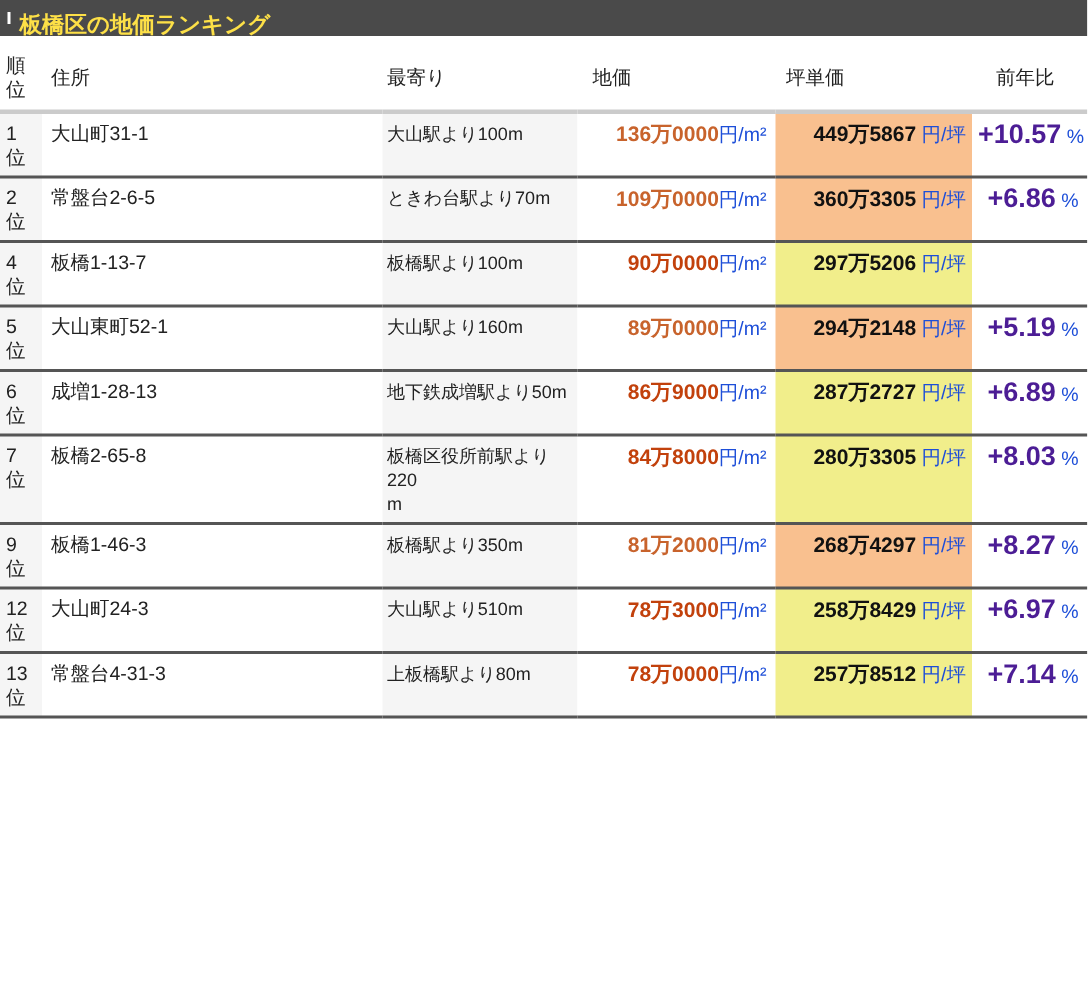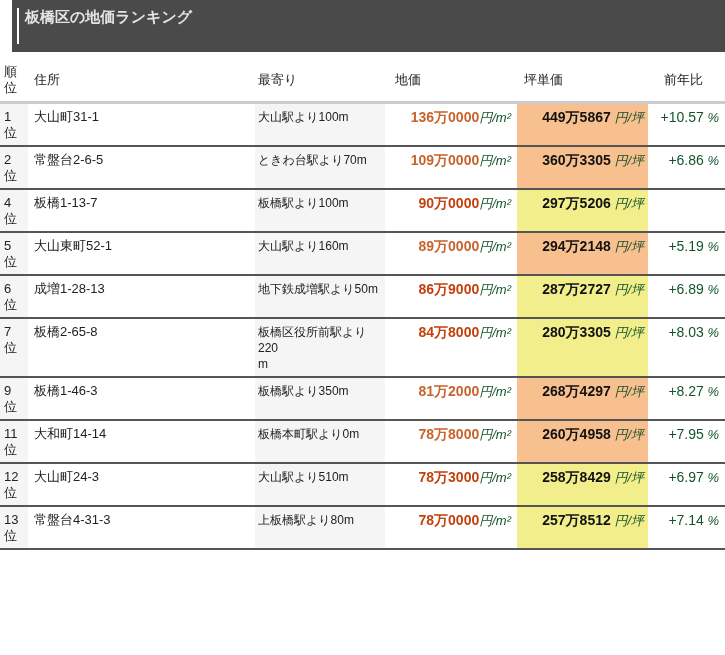--- a/index.html
+++ b/index.html
@@ -3,25 +3,24 @@
 <meta charset="utf-8">
 <style>
   html,body { margin:0; padding:0; background:#fff; }
   .page {
     width:725px; height:655px; overflow:hidden; background:#fff;
     font-family:"Liberation Sans","DejaVu Sans",sans-serif;
     color:#222; position:relative;
   }
   
   .titlebar {
-    height:52px; background:#4a4a4a; color:#e5e5e5;
+    height:24px; background:#4a4a4a; color:#fde047;
     font-size:15px; font-weight:bold; line-height:34px;
     padding-left:13px; box-sizing:border-box; position:relative;
     margin-bottom:4px;
-    margin-left:12px;
   }
   .titlebar::before {
     content:""; position:absolute; left:5px; top:8px; bottom:8px; width:2px; background:#fff;
   }
   
   table { border-collapse:collapse; table-layout:fixed; width:725px; }
   col.c-rank    { width:28px; }
   col.c-address { width:227px; }
   col.c-station { width:130px; }
   col.c-price   { width:132px; }
@@ -47,22 +46,22 @@
   }
   td.col-rank    { background:#f5f5f5; padding-left:4px; }
   td.col-address { padding-left:6px; }
   td.col-station { background:#f5f5f5; font-size:12px; padding-left:3px; white-space:pre-line;margin-left:12px; }
   td.col-price   { text-align:right; white-space:nowrap; padding-right:6px; }
   td.col-tsubo   { text-align:right; white-space:nowrap; padding-right:4px; }
   td.col-yoy     { text-align:right; white-space:nowrap; padding-right:6px; }
 
   .price-num { font-weight:bold; font-size:14px; }
   .tsubo-num { font-weight:bold; font-size:14px; color:#111; }
-  .unit      { font-size:13px; color:#14532d; font-weight:normal;font-style:italic; }
-  .yoy-num   { font-weight:normal; font-size:14px; color:#14532d; }
+  .unit      { font-size:13px; color:#1d4ed8; font-weight:normal; }
+  .yoy-num   { font-weight:bold; font-size:18px; color:#4c1d95; }
 
   tr.tone-orange td.col-tsubo { background:#f9c08f; }
   tr.tone-orange .price-num   { color:#c8632c; }
   tr.tone-yellow td.col-tsubo { background:#f1ee8b; }
   tr.tone-yellow .price-num   { color:#c2410c; }
 </style>
 </head>
 <body>
 
 <div class="page">
@@ -139,28 +138,20 @@
       <td class="col-yoy"><span class="yoy-num">+8.03</span><span class="unit"> %</span></td>
     </tr>
         <tr class="tone-orange">
       <td class="col-rank">9位</td>
       <td class="col-address">板橋1-46-3</td>
       <td class="col-station">板橋駅より350m</td>
       <td class="col-price"><span class="price-num">81万2000</span><span class="unit">円/m²</span></td>
       <td class="col-tsubo"><span class="tsubo-num">268万4297</span><span class="unit"> 円/坪</span></td>
       <td class="col-yoy"><span class="yoy-num">+8.27</span><span class="unit"> %</span></td>
     </tr>
-        <tr class="tone-orange">
-      <td class="col-rank">11位</td>
-      <td class="col-address">大和町14-14</td>
-      <td class="col-station">板橋本町駅より0m</td>
-      <td class="col-price"><span class="price-num">78万8000</span><span class="unit">円/m²</span></td>
-      <td class="col-tsubo"><span class="tsubo-num">260万4958</span><span class="unit"> 円/坪</span></td>
-      <td class="col-yoy"><span class="yoy-num">+7.95</span><span class="unit"> %</span></td>
-    </tr>
         <tr class="tone-yellow">
       <td class="col-rank">12位</td>
       <td class="col-address">大山町24-3</td>
       <td class="col-station">大山駅より510m</td>
       <td class="col-price"><span class="price-num">78万3000</span><span class="unit">円/m²</span></td>
       <td class="col-tsubo"><span class="tsubo-num">258万8429</span><span class="unit"> 円/坪</span></td>
       <td class="col-yoy"><span class="yoy-num">+6.97</span><span class="unit"> %</span></td>
     </tr>
         <tr class="tone-yellow">
       <td class="col-rank">13位</td>

